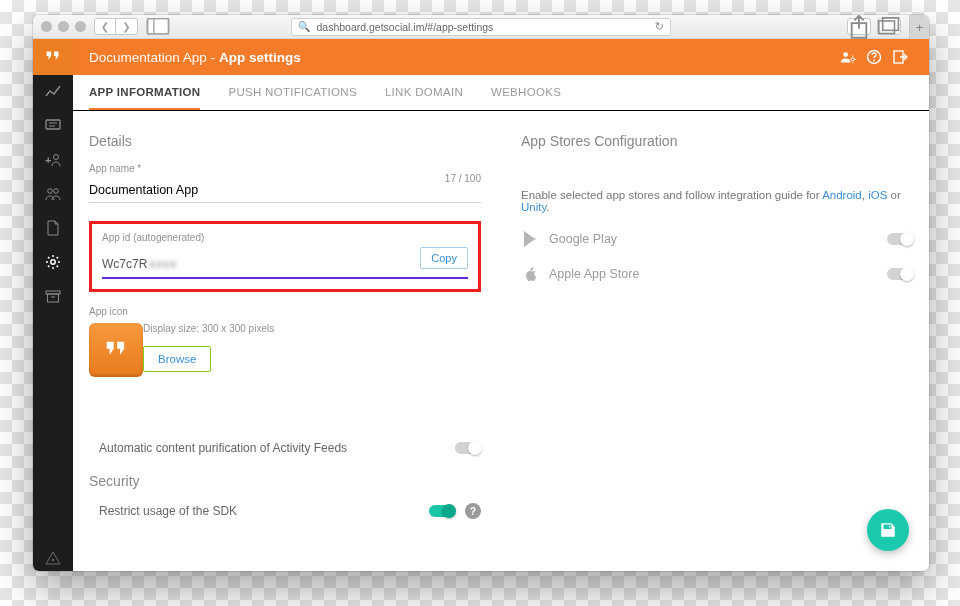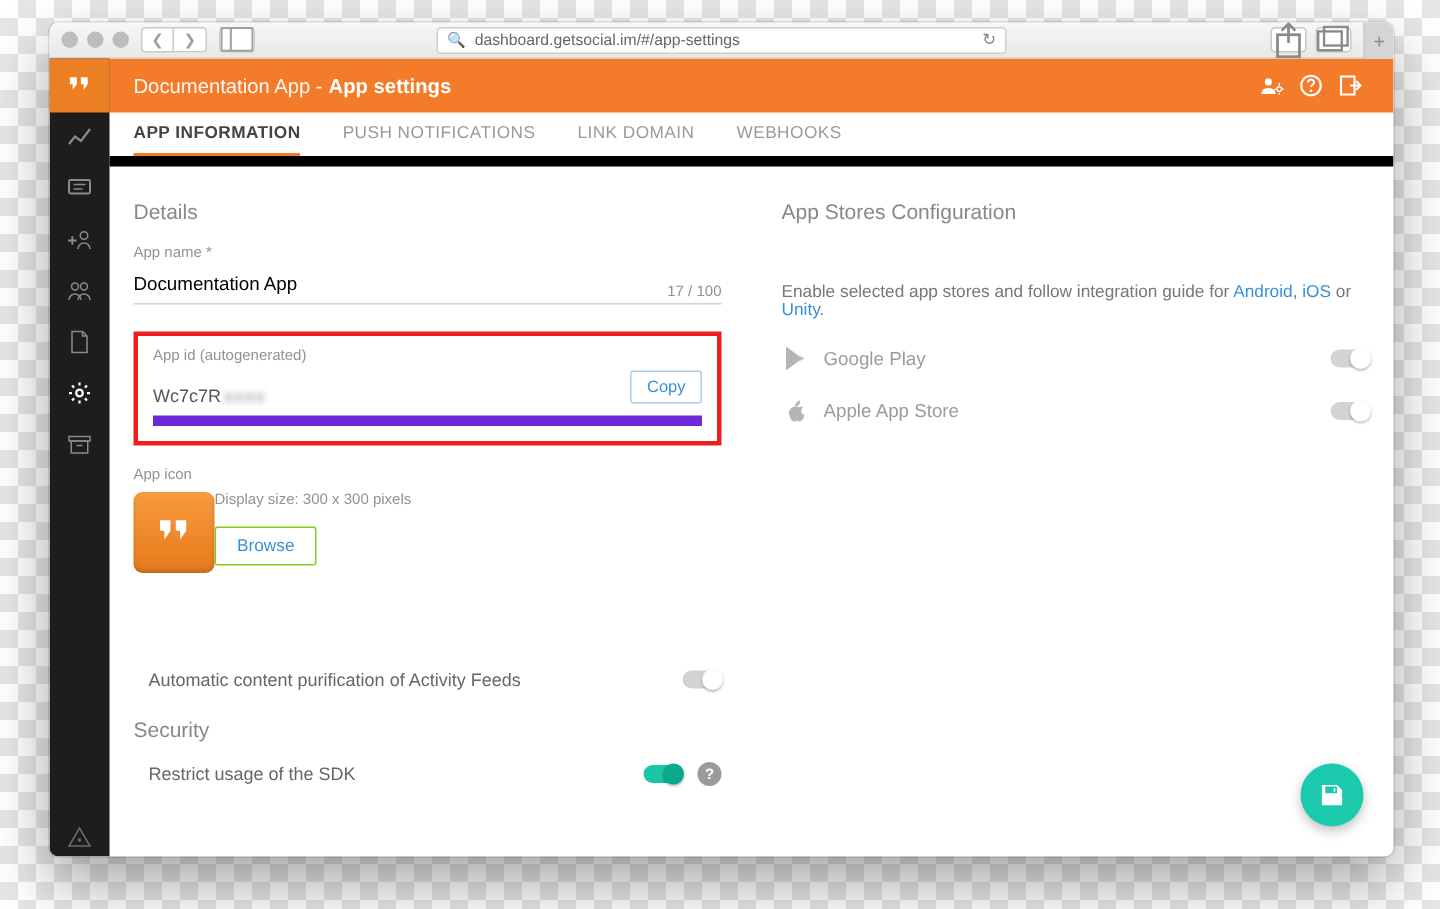--- a/index.html
+++ b/index.html
@@ -46,33 +46,33 @@
   .sbitem.active { color: #fff; }
   .sbitem svg { width: 16px; height: 16px; }
   .sbfoot { position: absolute; bottom: 6px; left: 0; width: 40px; display: flex; justify-content: center; color: #6f6f6f; }
   .content { flex: 1; display: flex; flex-direction: column; min-width: 0; border-radius: 18px; }
   .header { height: 36px; background: #f47b29; color: #fff; display: flex; align-items: center; padding: 0 16px; }
   .header .bc1 { font-size: 13.5px; font-weight: 300; opacity: .95; }
   .header .bc2 { font-size: 13.5px; font-weight: 600; margin-left: 4px; }
   .header .spacer { flex: 1; }
   .hicon { width: 26px; display: flex; align-items: center; justify-content: center; cursor: pointer; }
   .hicon svg { width: 16px; height: 16px; }
-  .tabs { height: 36px; border-bottom: 7px solid #000000; display: flex; padding: 0 16px; gap: 28px; }
+  .tabs { height: 36px; border-bottom: 1px solid #000000; display: flex; padding: 0 16px; gap: 28px; }
   .tab { font-size: 11.5px; color: #9a9a9a; display: flex; align-items: center; border-bottom: 2px solid transparent; cursor: pointer; letter-spacing: .3px; }
   .tab.active { color: #444; font-weight: 700; border-bottom-color: #f47b29; }
   .panel { flex: 1; padding: 22px 16px 0 16px; display: flex; gap: 40px; overflow: hidden; position: relative; }
   .col { flex: 1; min-width: 0; }
   .section-h { font-size: 14px; color: #888; margin-bottom: 14px; font-weight: 400; }
   .fld { margin-bottom: 18px; }
   .fld-label { font-size: 10px; color: #929292; margin-bottom: 6px; }
   .appname-wrap { border-bottom: 1px solid #d4d4d4; padding-bottom: 4px; position: relative; }
   .appname { font-size: 12.5px; color: #000000; border: none; outline: none; width: 100%; background: transparent; }
-  .counter { position: absolute; right: 0; bottom: 2px; font-size: 10px; color: #8f8f8f; }
+  .counter { position: absolute; right: 0; bottom: 18px; font-size: 10px; color: #8f8f8f; }
   .highlight-box { border: 3px solid #ef1f1f; padding: 8px 10px 10px 10px; position: relative; margin-bottom: 14px; }
-  .appid-row { display: flex; align-items: flex-end; gap: 16px; border-bottom: 7px solid #6d28d9; padding-bottom: 6px;}
+  .appid-row { display: flex; align-items: flex-end; gap: 16px; border-bottom: 2px solid #6d28d9; padding-bottom: 6px;}
   .appid-val { font-size: 12px; color: #555; flex: 1; display: flex; align-items: baseline; gap: 2px;}
   .blurred { filter: blur(2px); color: #888; letter-spacing: 1px; }
   .copybtn { font-size: 11px; color: #3b8fd6; border: 1px solid #a9cdea; background: #fff; padding: 4px 10px; border-radius: 2px; cursor: pointer; position: relative; top: -2px;}
   .iconrow { display: flex; align-items: flex-start; }
   .appicon { width: 54px; height: 54px; border-radius: 6px; background: linear-gradient(#f79a3e,#e77a1c);
              display: flex; align-items: center; justify-content: center; box-shadow: inset 0 -2px 3px rgba(0,0,0,.15);}
   .appicon svg { width: 28px; height: 28px; }
   .iconmeta .hint { font-size: 10px; color: #929292; margin-bottom: 12px; }
   .browse { font-size: 11.5px; color: #3b8fd6; border: 1px solid #84cc16; background: #fff; padding: 6px 14px; border-radius: 2px; cursor: pointer; }
   .toggle-row { display: flex; align-items: center; gap: 10px; font-size: 12px; color: #666; margin: 10px 0 18px 10px; }

